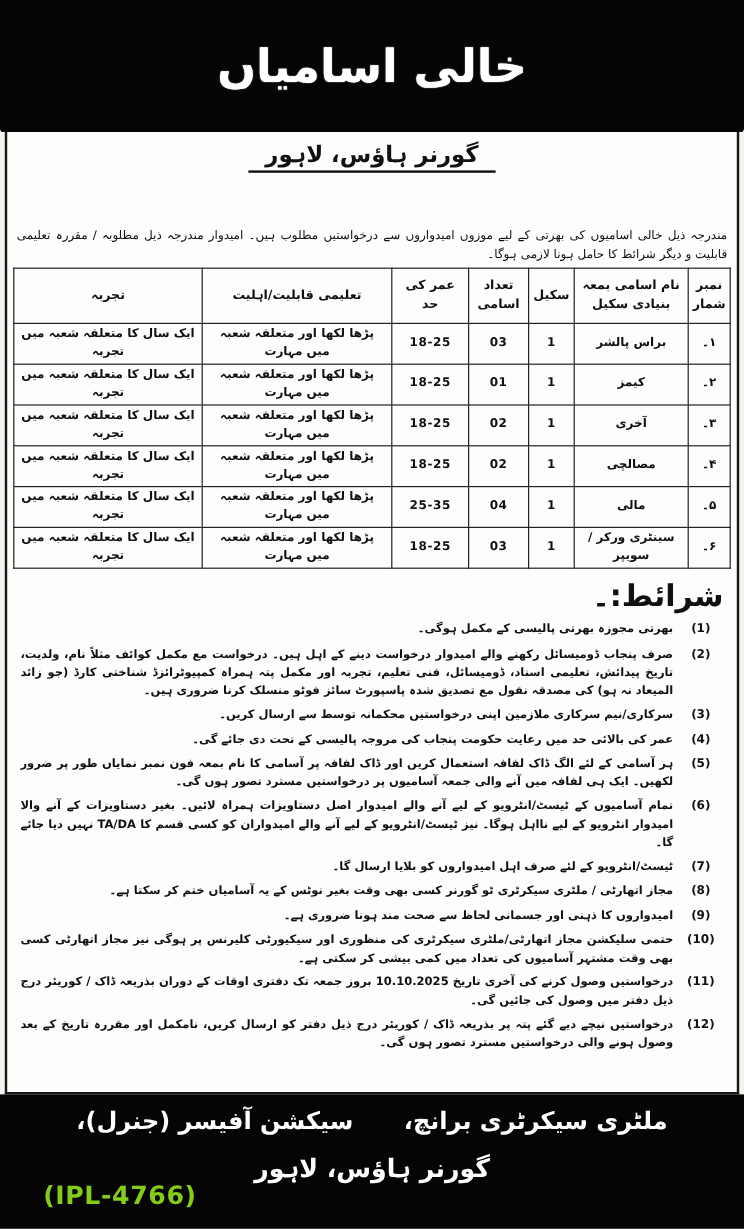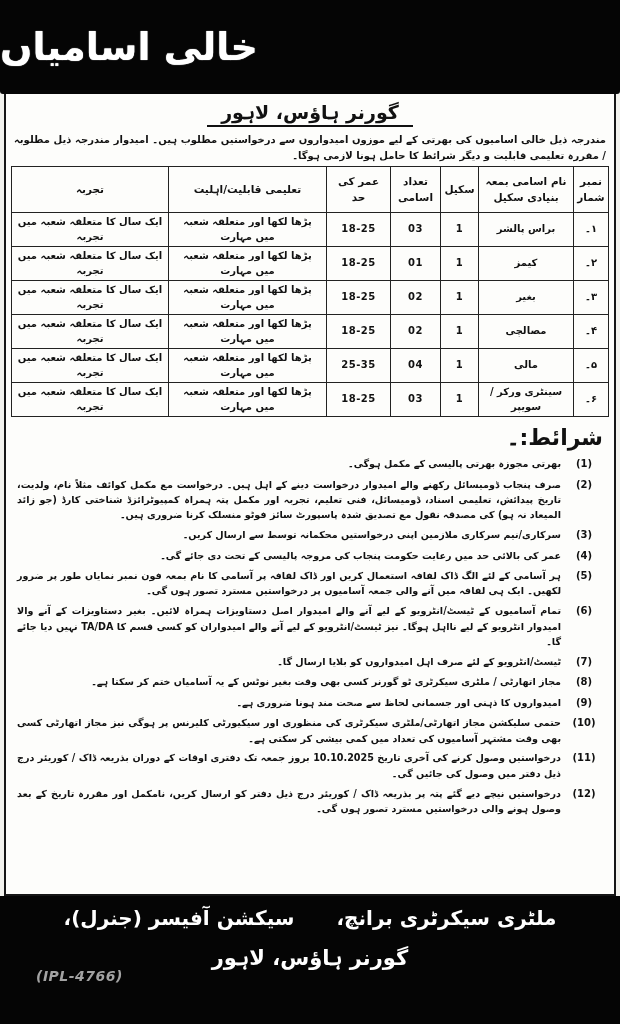--- a/index.html
+++ b/index.html
@@ -7,23 +7,23 @@
   body {
     width:620px; height:1024px;
     background:#f2f2ee;
     font-family:"DejaVu Sans", sans-serif;
     color:#111;
     overflow:hidden;
     position:relative;
   }
   
   .banner {
-    width:620px; height:94px;
+    width:620px; height:110px;
     background:#050505;
-    display:flex; align-items:center; justify-content:flex-start;
+    display:flex; align-items:center; justify-content:center;
     border-radius:0 0 3px 3px;
   }
   .banner .title {
     color:#ffffff;
     font-size:38px;
     font-weight:bold;
     letter-spacing:1px;
     direction:rtl;
     text-shadow:0 0 1px #fff;
   }
@@ -41,24 +41,25 @@
   .org-wrap { text-align:center; padding:3px 0 4px 0; }
   .org {
     display:inline-block;
     direction:rtl;
     font-size:19px; font-weight:bold;
     border-bottom:2.5px solid #111;
     padding:0 14px 2px 14px;
   }
   .intro {
     direction:rtl;
-    font-size:10px; font-weight:bold;
+    font-size:10px; font-weight:normal;
     text-align:justify;
     line-height:1.55;
     padding:1px 3px 3px 3px;
+    margin-top:40px;
   }
   
   table.vac {
     width:100%;
     border-collapse:collapse;
     direction:rtl;
     table-layout:fixed;
   }
   table.vac th, table.vac td {
     border:1.6px solid #222;
@@ -70,21 +71,21 @@
     line-height:1.45;
   }
   table.vac th { height:46px; font-size:10.5px; }
   table.vac td { height:31px; }
   .col-serial{width:35px;} .col-post{width:95px;} .col-scale{width:38px;}
   .col-count{width:50px;} .col-age{width:64px;} .col-qual{width:158px;}
   .num-lat { direction:ltr; font-size:11px; letter-spacing:.5px;margin-top:12px; }
   
   .cond-heading {
     direction:rtl;
-    font-size:22px; font-weight:bold;
+    font-size:25px; font-weight:bold;
     text-align:right;
     padding:8px 6px 6px 6px;
   }
   .conds { direction:rtl; padding:0 2px; }
   .cond {
     display:flex;
     direction:rtl;
     margin-bottom:4.5px;
   }
   .cond-num {
@@ -118,24 +119,23 @@
   .footer-line2 {
     text-align:center;
     direction:rtl;
     margin-top:16px;
     font-size:21px; font-weight:bold;
   }
   .ipl {
     position:absolute;
     left:36px; top:72px;
     direction:ltr;
-    font-size:14px; font-weight:bold;
+    font-size:21px; font-weight:bold;
     letter-spacing:.5px;
-    color:#a3a3a3;
-    font-style:italic;
+    color:#84cc16;
   }
 </style>
 </head>
 <body>
 
 <div class="banner">
   <div class="title">خالی اسامیاں</div>
 </div>
 
 <div class="sheet">
@@ -181,21 +181,21 @@
         <td>۲۔</td>
         <td>کیمز</td>
         <td class="num-lat">1</td>
         <td class="num-lat">01</td>
         <td class="num-lat">18-25</td>
         <td>پڑھا لکھا اور متعلقہ شعبہ میں مہارت</td>
         <td>ایک سال کا متعلقہ شعبہ میں تجربہ</td>
       </tr>
       <tr>
         <td>۳۔</td>
-        <td>بغیر</td>
+        <td>آخری</td>
         <td class="num-lat">1</td>
         <td class="num-lat">02</td>
         <td class="num-lat">18-25</td>
         <td>پڑھا لکھا اور متعلقہ شعبہ میں مہارت</td>
         <td>ایک سال کا متعلقہ شعبہ میں تجربہ</td>
       </tr>
       <tr>
         <td>۴۔</td>
         <td>مصالچی</td>
         <td class="num-lat">1</td>

